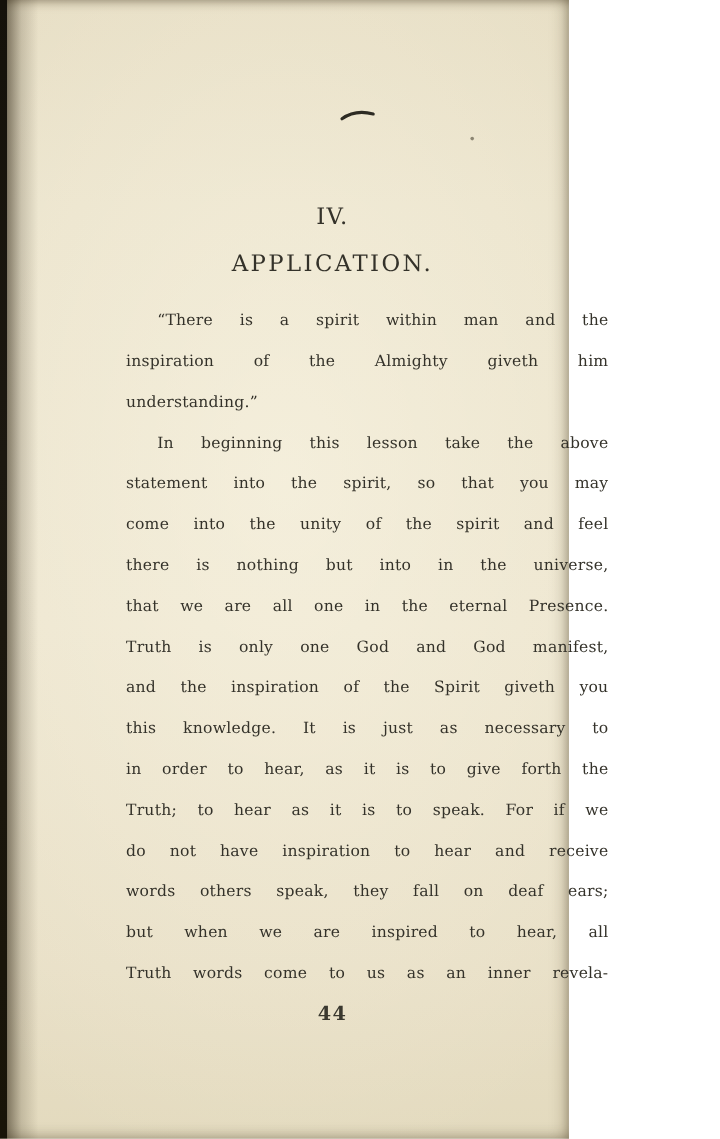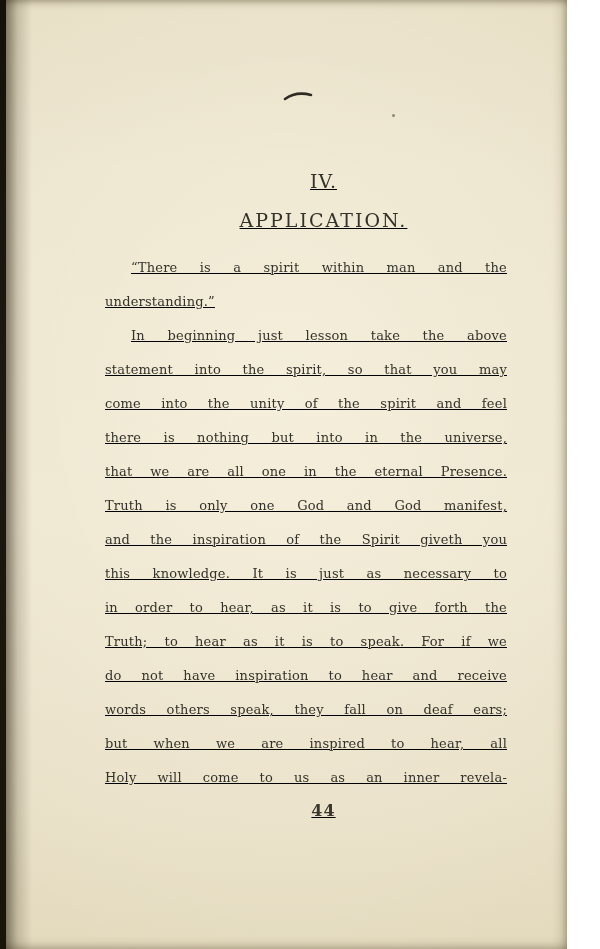--- a/index.html
+++ b/index.html
@@ -6,30 +6,29 @@
     margin: 0;
     padding: 0;
     width: 600px;
     height: 949px;
     overflow: hidden;
     font-family: "DejaVu Serif", "Liberation Serif", serif;
   }
 
   .page {
     position: relative;
-    width: 567px;
+    width: 474px;
     height: 949px;
     background:
       radial-gradient(ellipse 120% 90% at 50% 42%, rgba(255,252,238,0.45), rgba(255,252,238,0) 70%),
       linear-gradient(180deg, #e6ddc3 0%, #eae2ca 18%, #ece4cd 55%, #e8dfc6 85%, #e3dabe 100%);
     box-shadow:
       inset 0 7px 10px -7px rgba(60,48,24,0.55),
       inset 0 -8px 12px -8px rgba(60,48,24,0.45),
       inset -9px 0 14px -9px rgba(70,56,28,0.55);
-    text-decoration: underline;
   }
 
   .binding-strip {
     position: absolute;
     left: 0; top: 0;
     width: 6px; height: 100%;
     background: linear-gradient(180deg, #14110a, #1c1810 40%, #181408 100%);
   }
   .binding-fade {
     position: absolute;
@@ -124,34 +123,35 @@
     </svg>
   </div>
   <div class="speck"></div>
 
   <div class="content">
     <div class="chapter">IV.</div>
     <div class="title">APPLICATION.</div>
     <div class="text-block">
         <div>
           <div class="line j indent">“There is a spirit within man and the</div>
+          <div class="line j">inspiration of the Almighty giveth him</div>
           <div class="line">understanding.”</div>
         </div>
         <div>
-          <div class="line j indent">In beginning just lesson take the above</div>
+          <div class="line j indent">In beginning this lesson take the above</div>
           <div class="line j">statement into the spirit, so that you may</div>
           <div class="line j">come into the unity of the spirit and feel</div>
           <div class="line j">there is nothing but into in the universe,</div>
           <div class="line j">that we are all one in the eternal Presence.</div>
           <div class="line j">Truth is only one God and God manifest,</div>
           <div class="line j">and the inspiration of the Spirit giveth you</div>
           <div class="line j">this knowledge.  It is just as necessary to</div>
           <div class="line j">in order to hear, as it is to give forth the</div>
           <div class="line j">Truth; to hear as it is to speak.  For if we</div>
           <div class="line j">do not have inspiration to hear and receive</div>
           <div class="line j">words others speak, they fall on deaf ears;</div>
           <div class="line j">but when we are inspired to hear, all</div>
-          <div class="line j">Holy will come to us as an inner revela-</div>
+          <div class="line j">Truth words come to us as an inner revela-</div>
         </div>
       </div>
     <div class="page-number">44</div>
   </div>
 </div>
 
 </body></html>

